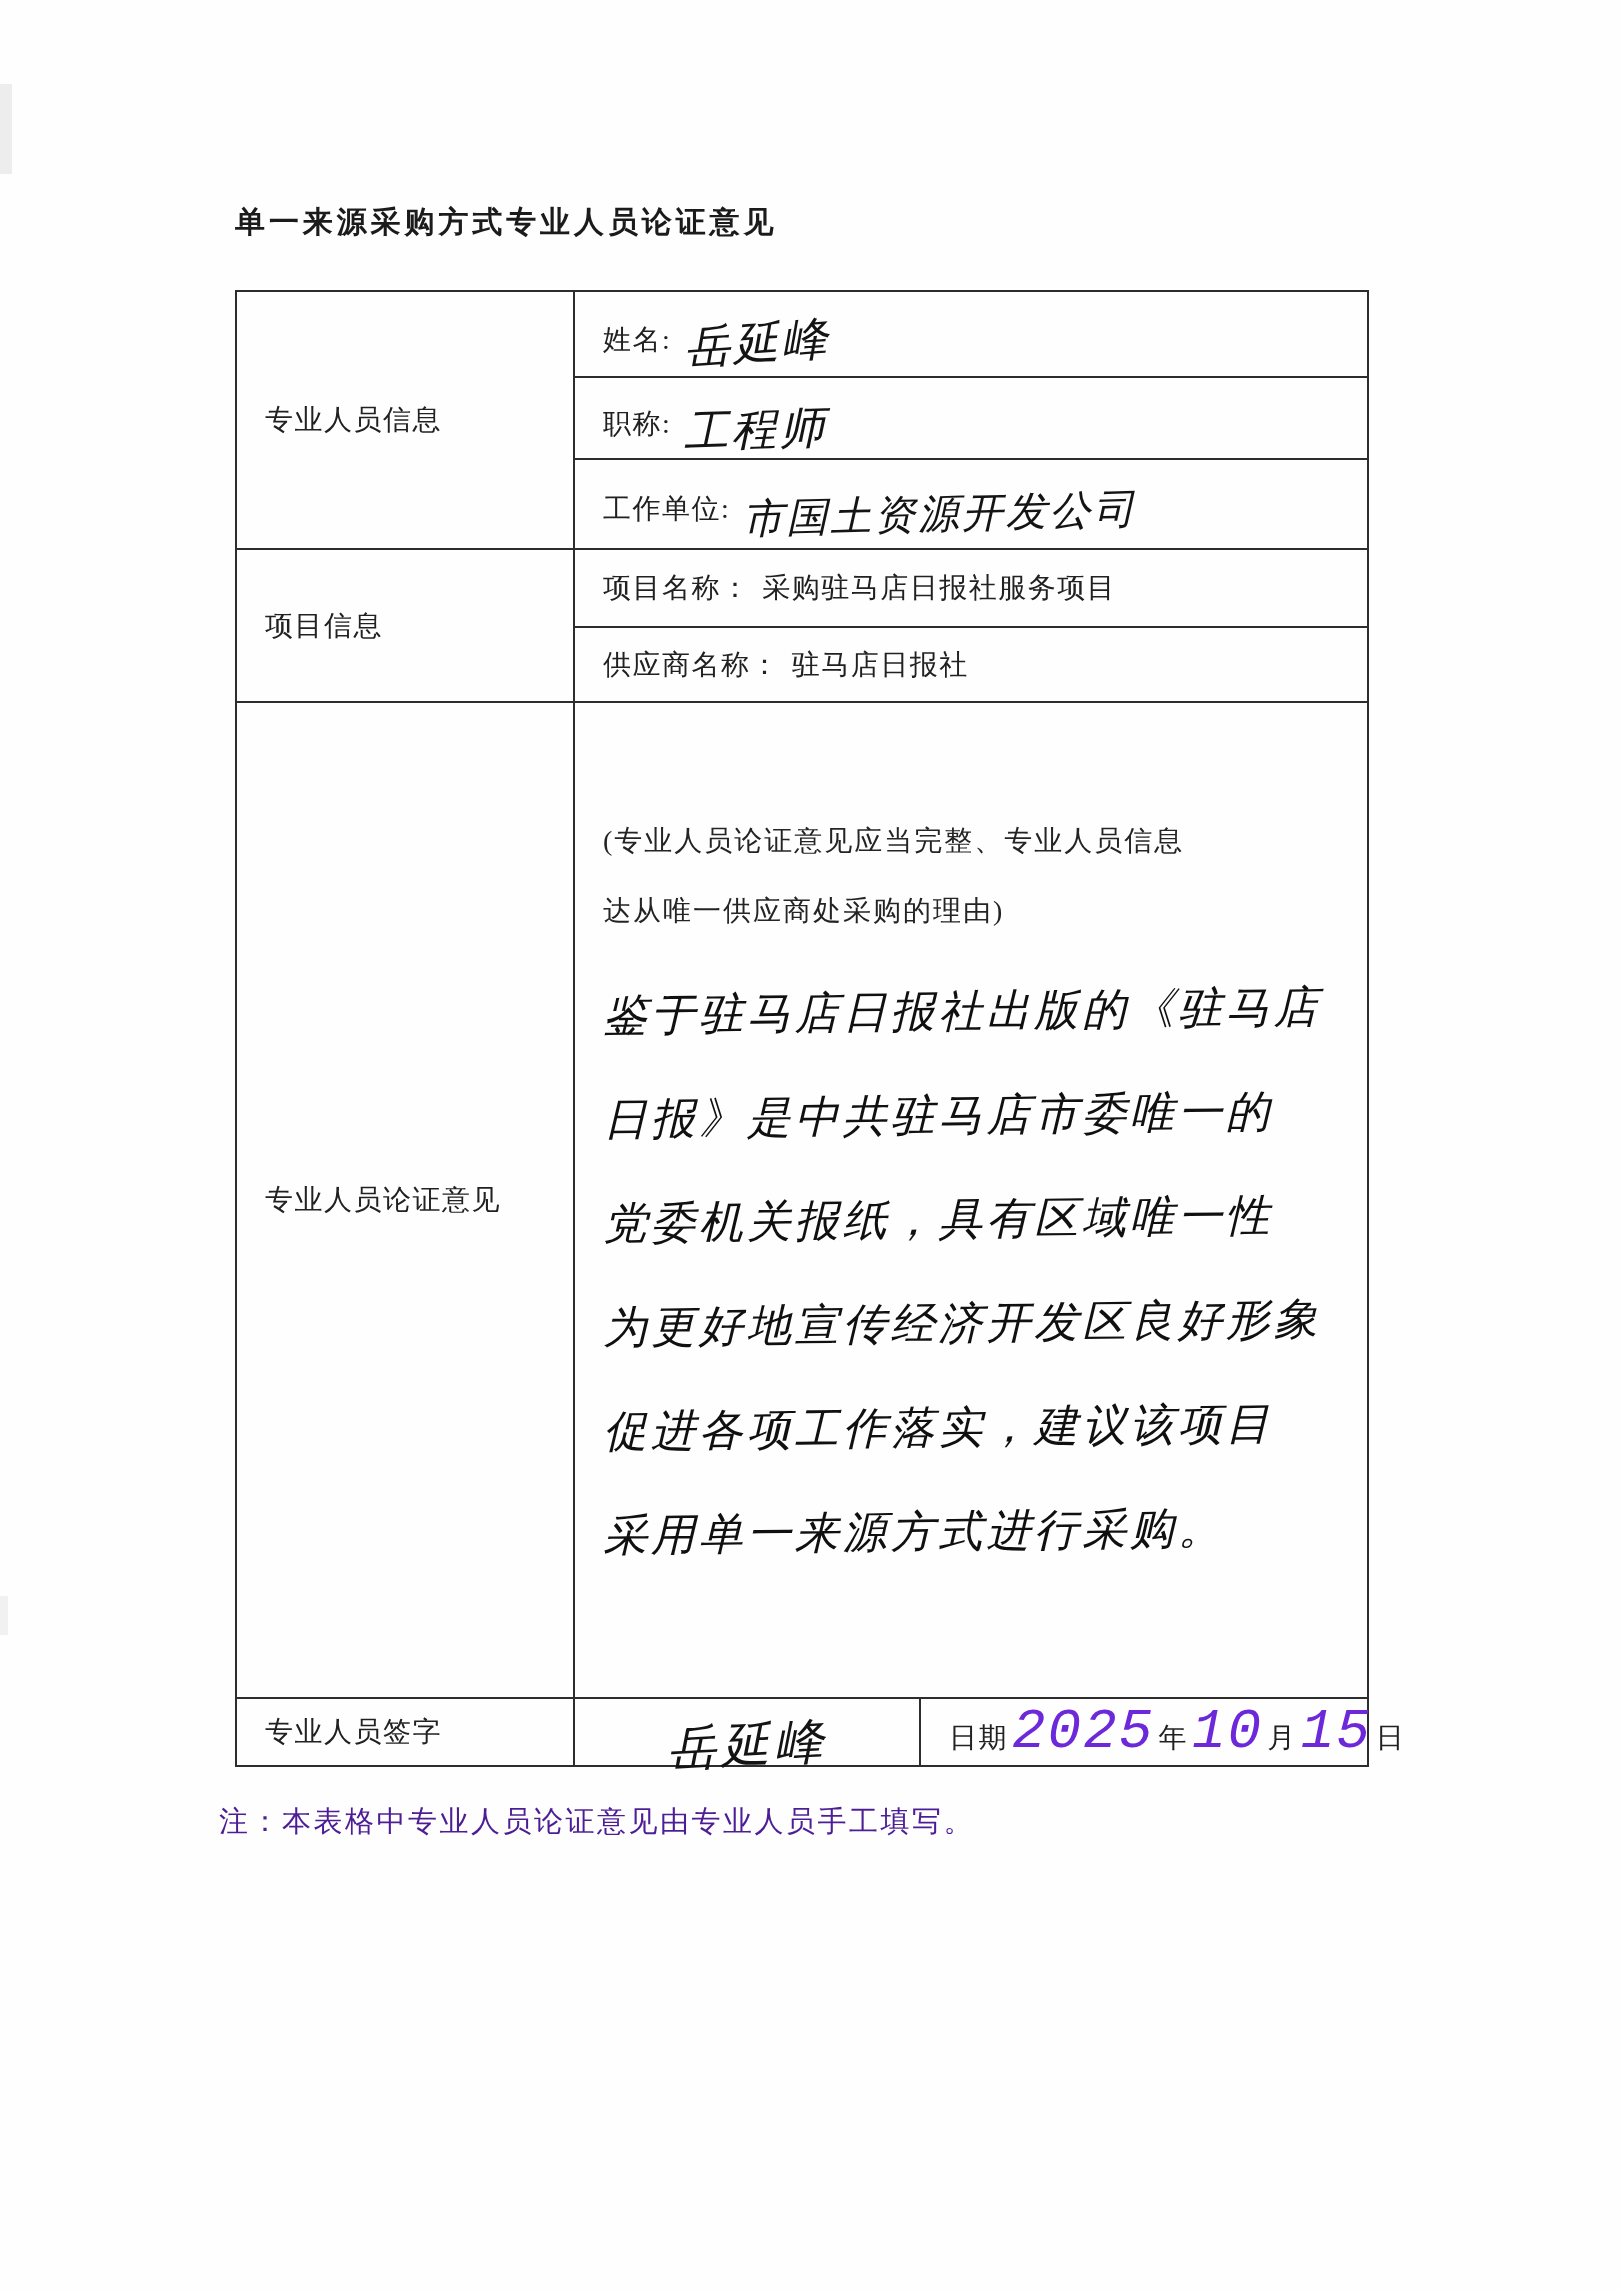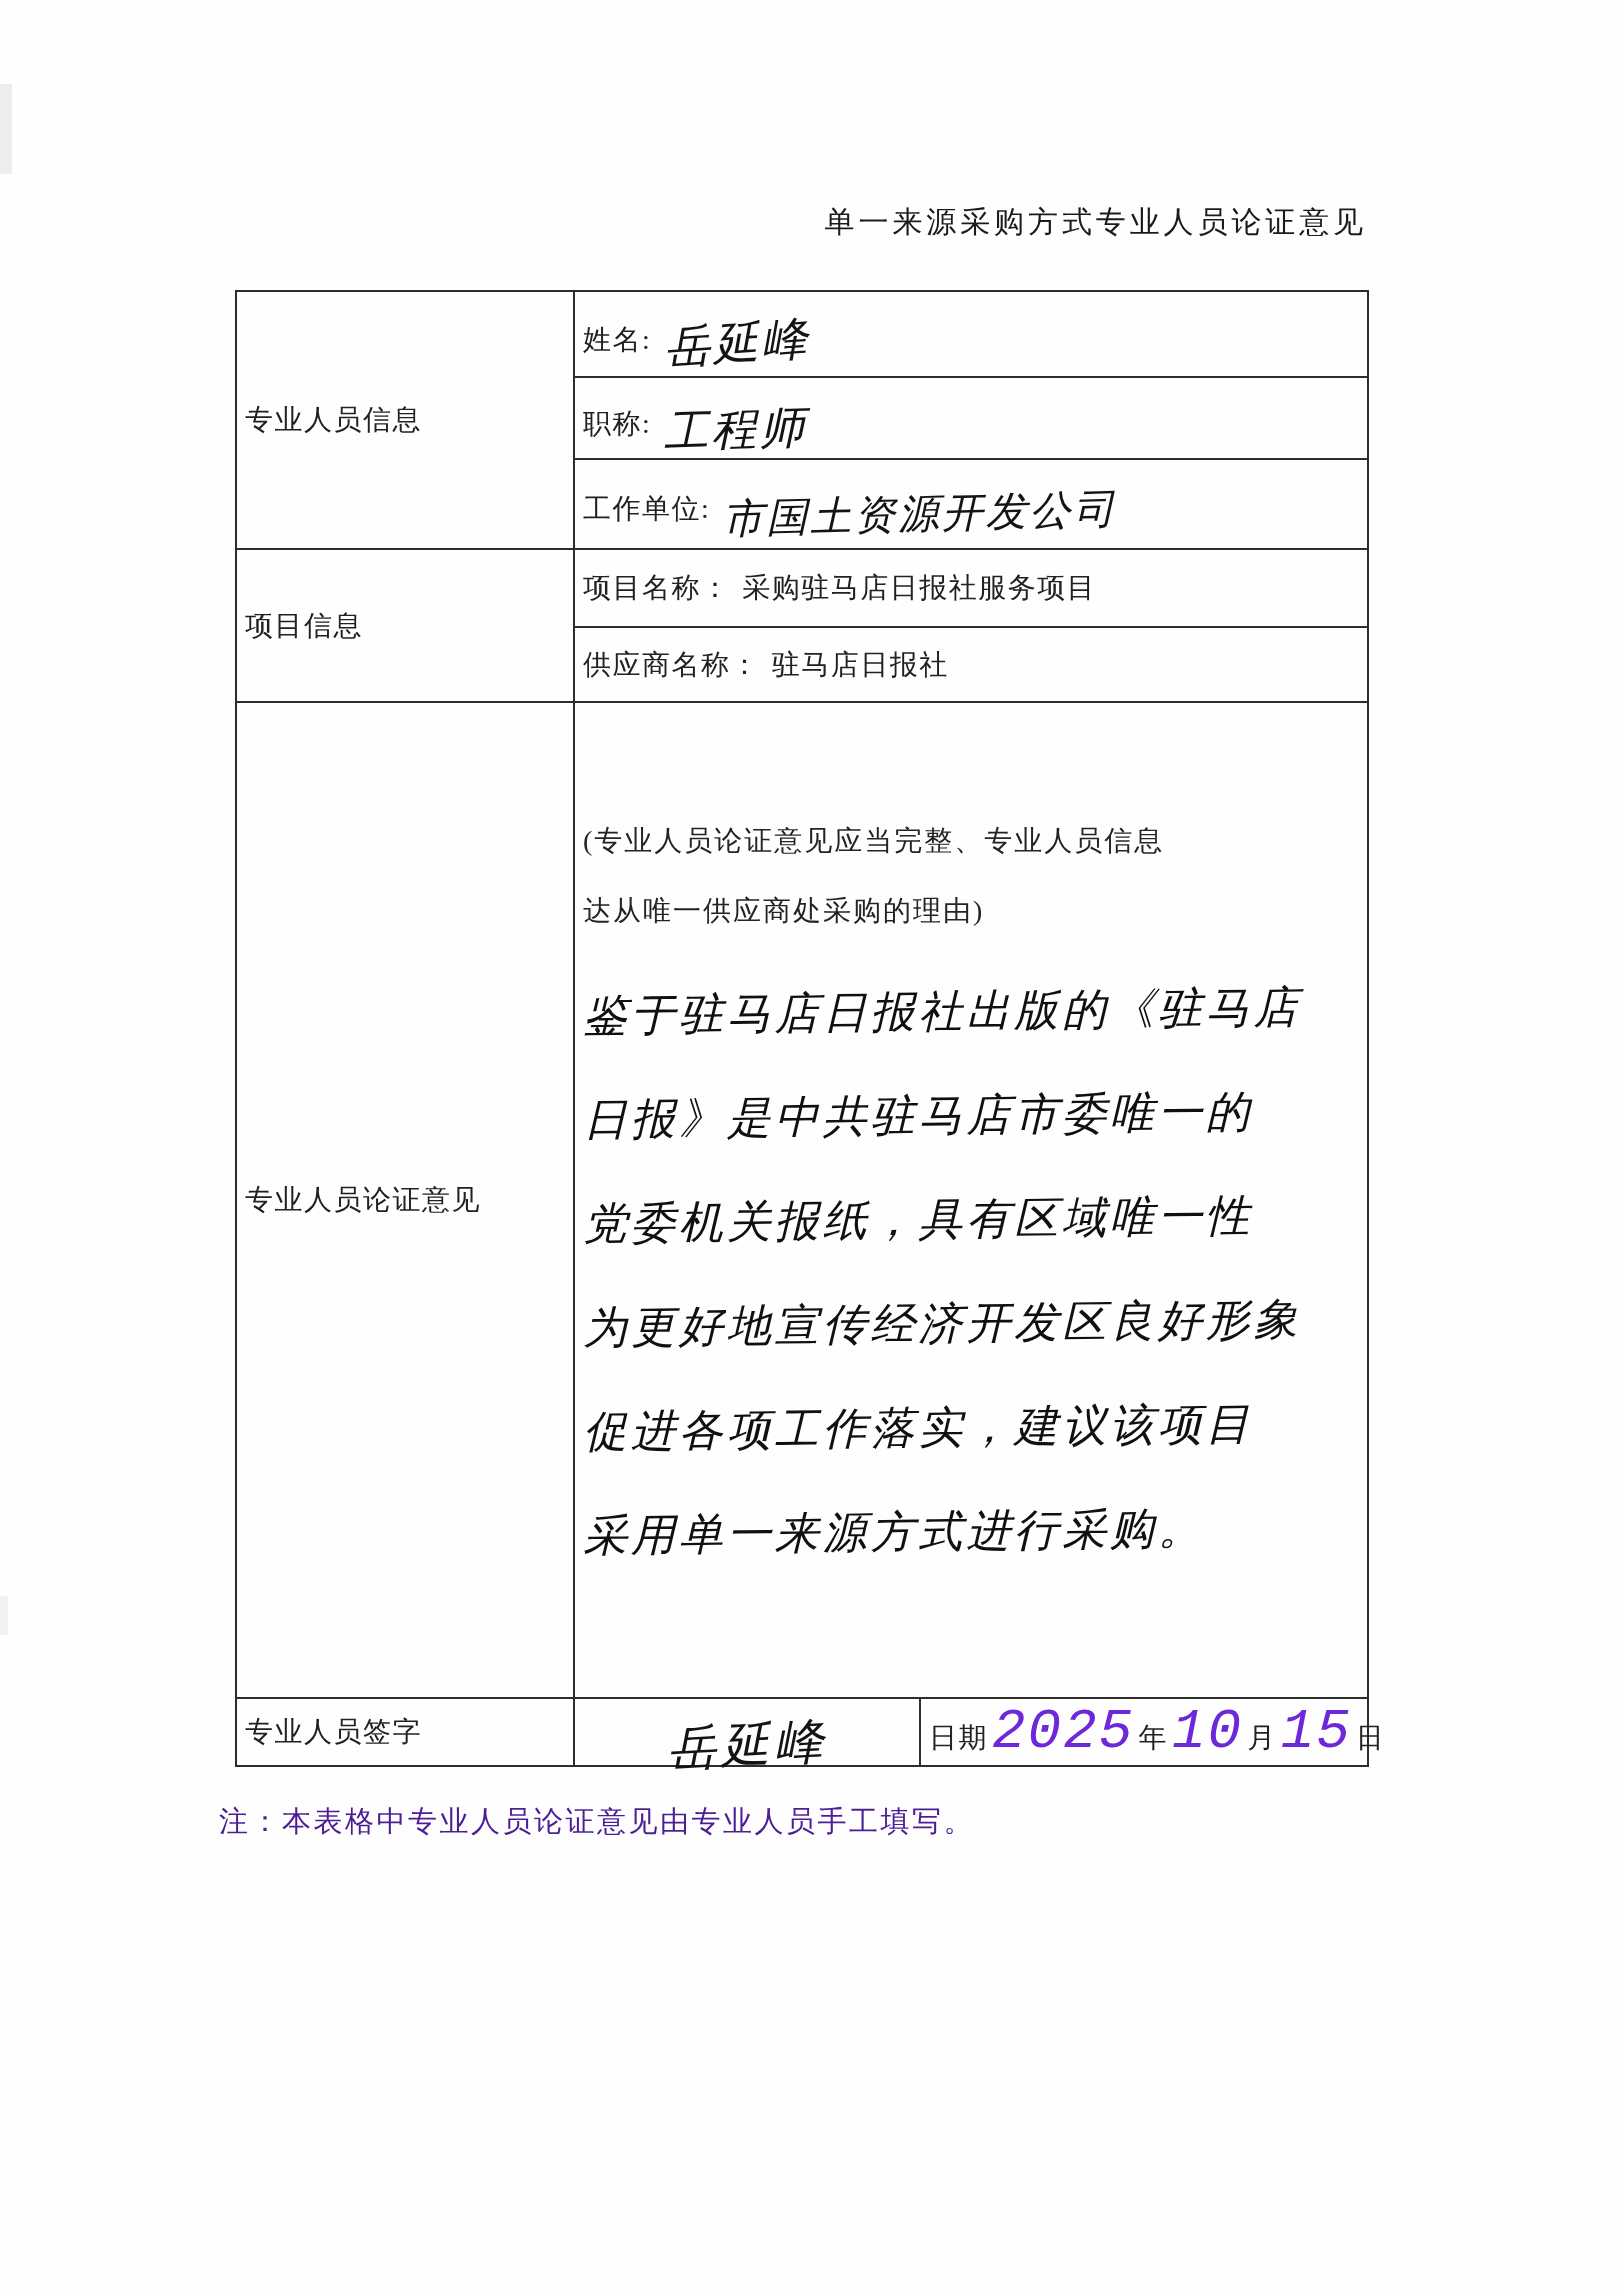--- a/index.html
+++ b/index.html
@@ -11,32 +11,32 @@
     font-family:"Liberation Serif","DejaVu Serif",serif;
     color:#1f1f1f;
     overflow:hidden;
   }
   
   .artifact-a { position:absolute; left:0; top:84px; width:11.8px; height:90px; background:#ededed; }
   .artifact-b { position:absolute; left:0; top:1596px; width:7.8px; height:39px; background:#f1f1f1; }
 
   .doc-title {
     position:absolute; top:202px; left:235px; width:1132px;
-    text-align:right; font-size:30px; font-weight:400; letter-spacing:3.9px;
+    text-align:left; font-size:30px; font-weight:700; letter-spacing:3.9px;
     color:#1b1b1b;
   }
 
   table.form-table {
     position:absolute; top:290px; left:235px;
     width:1132px; table-layout:fixed; border-collapse:collapse;
   }
   table.form-table td {
     border:2.5px solid #2d2d2d;
     vertical-align:middle;
-    padding:0 8px;
+    padding:0 28px;
     font-size:28px; letter-spacing:1.5px;
     color:#212121;
     overflow:visible;
   }
   td.section-cell { padding-left:29px; }
   td.content-cell { padding-left:27.4px; }
 
   .field-line { display:flex; align-items:baseline; gap:11.8px; white-space:nowrap; }
   .printed { font-size:28px; letter-spacing:1.5px; }
 

